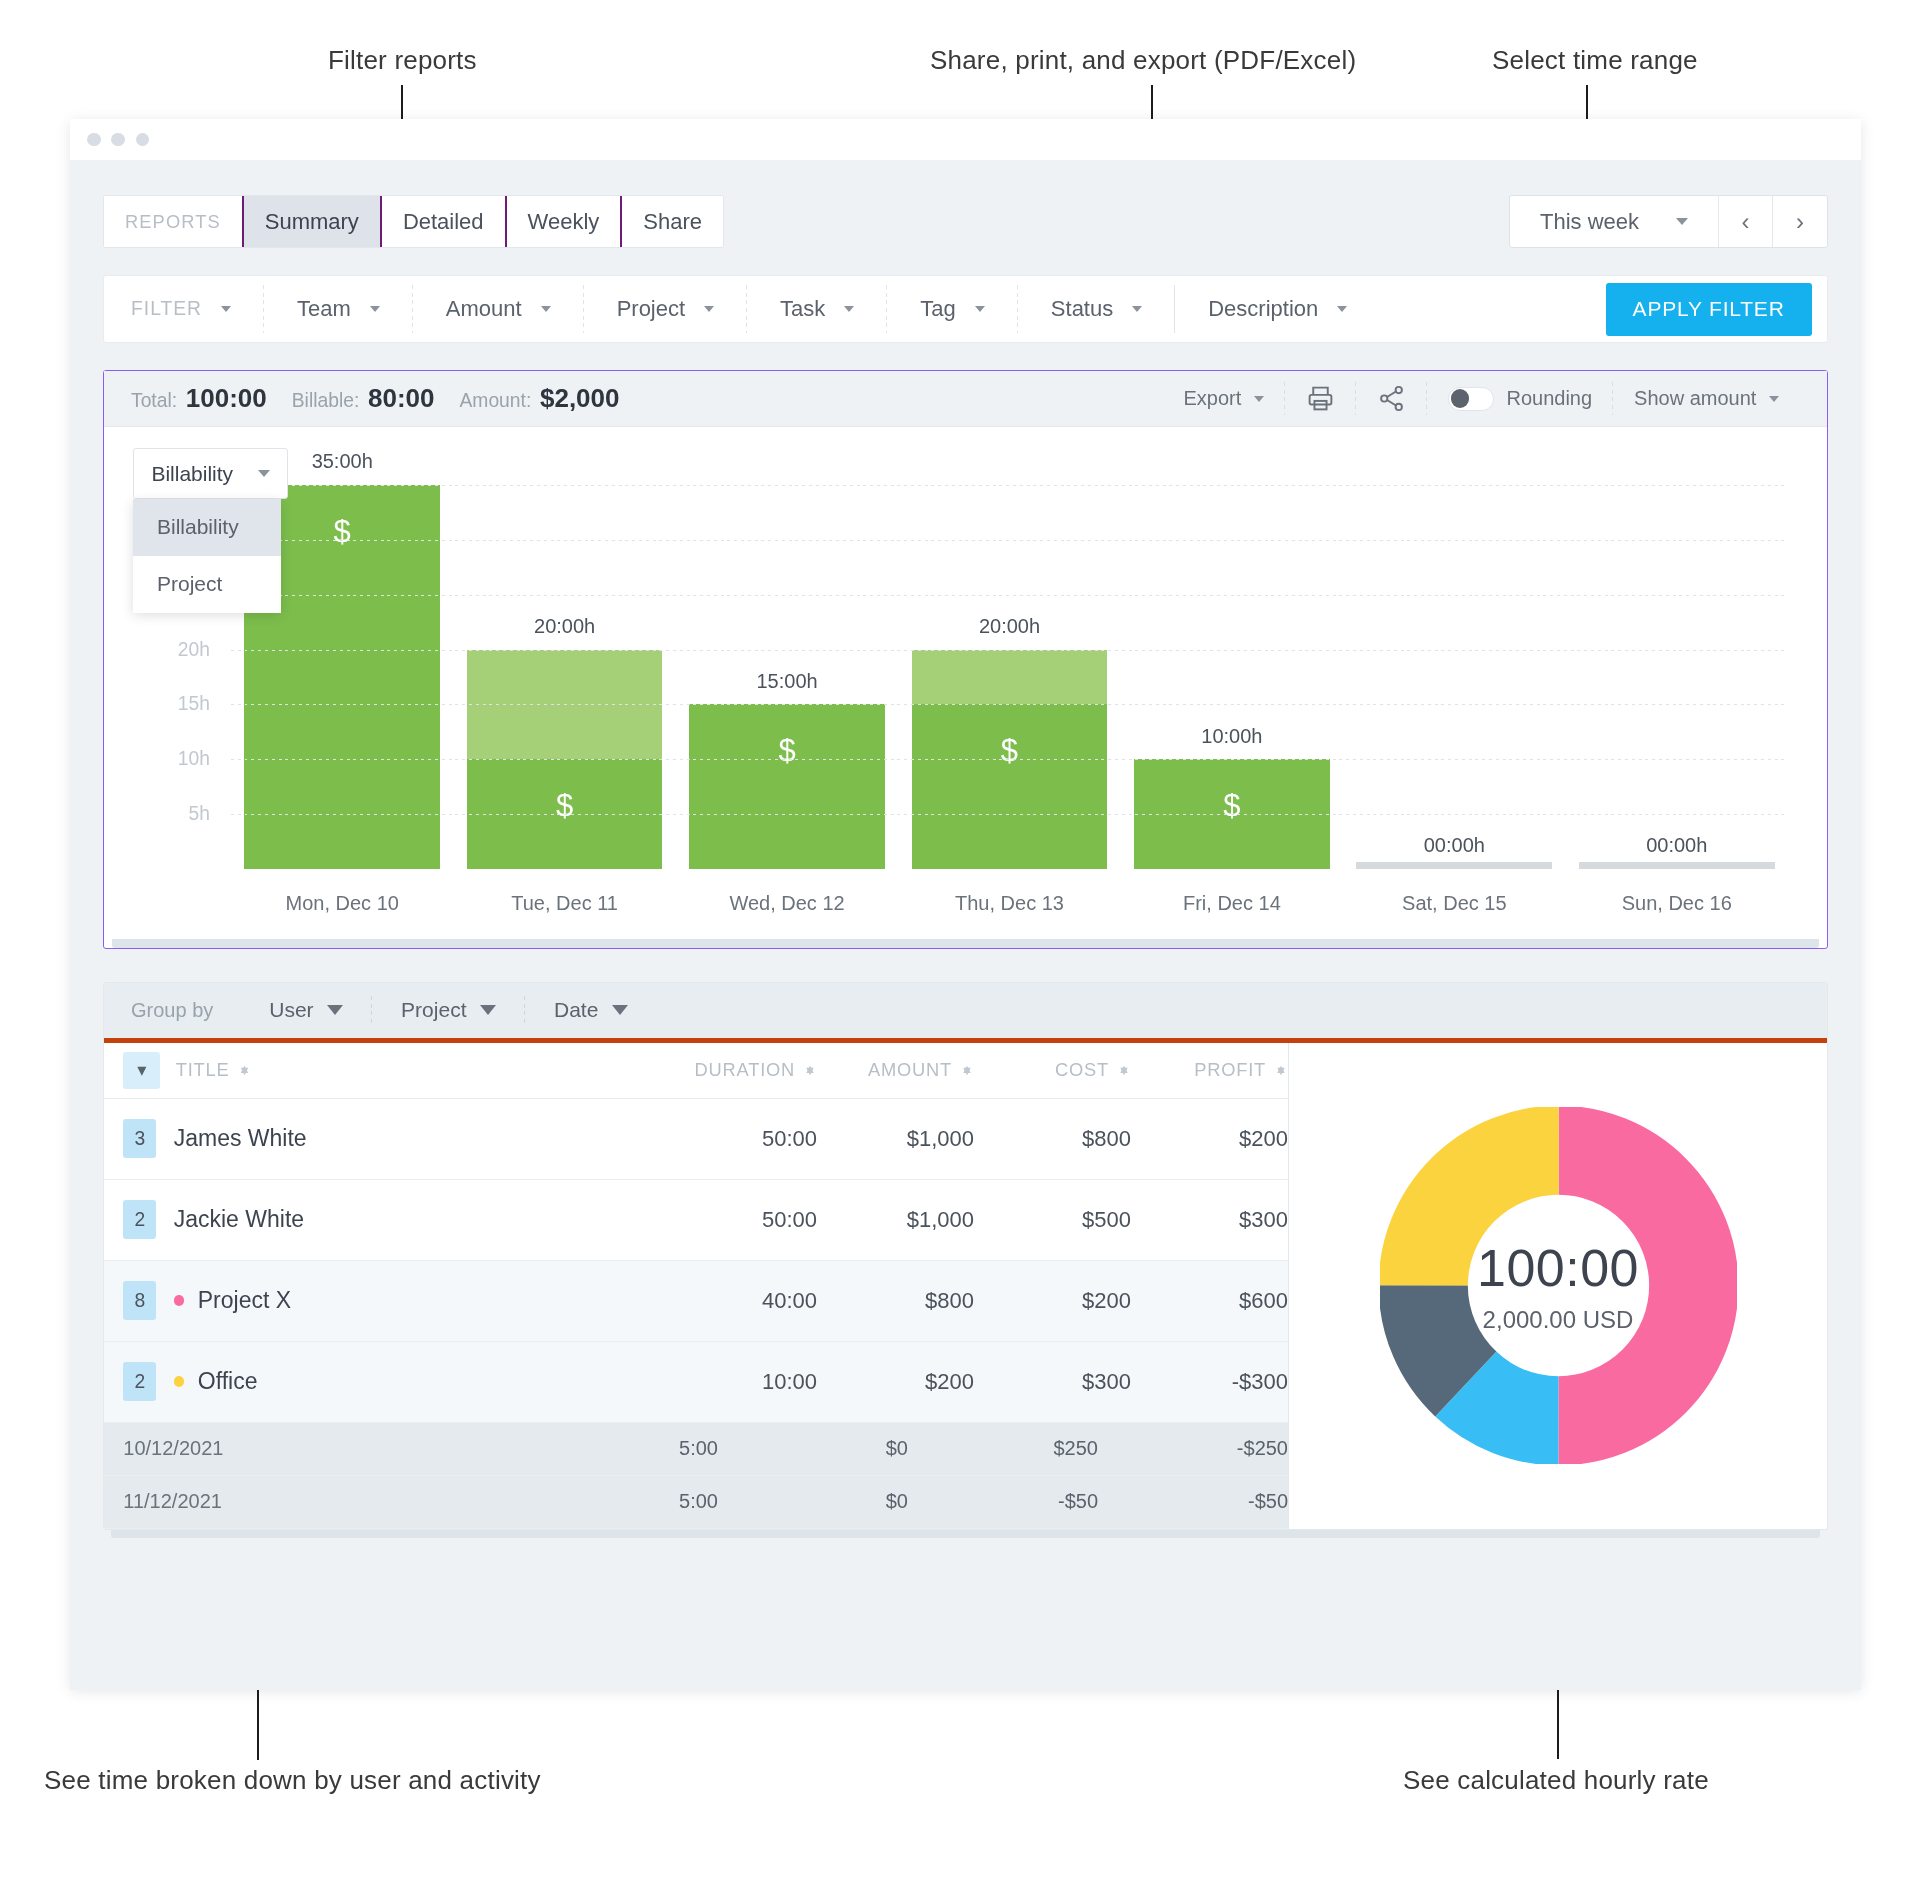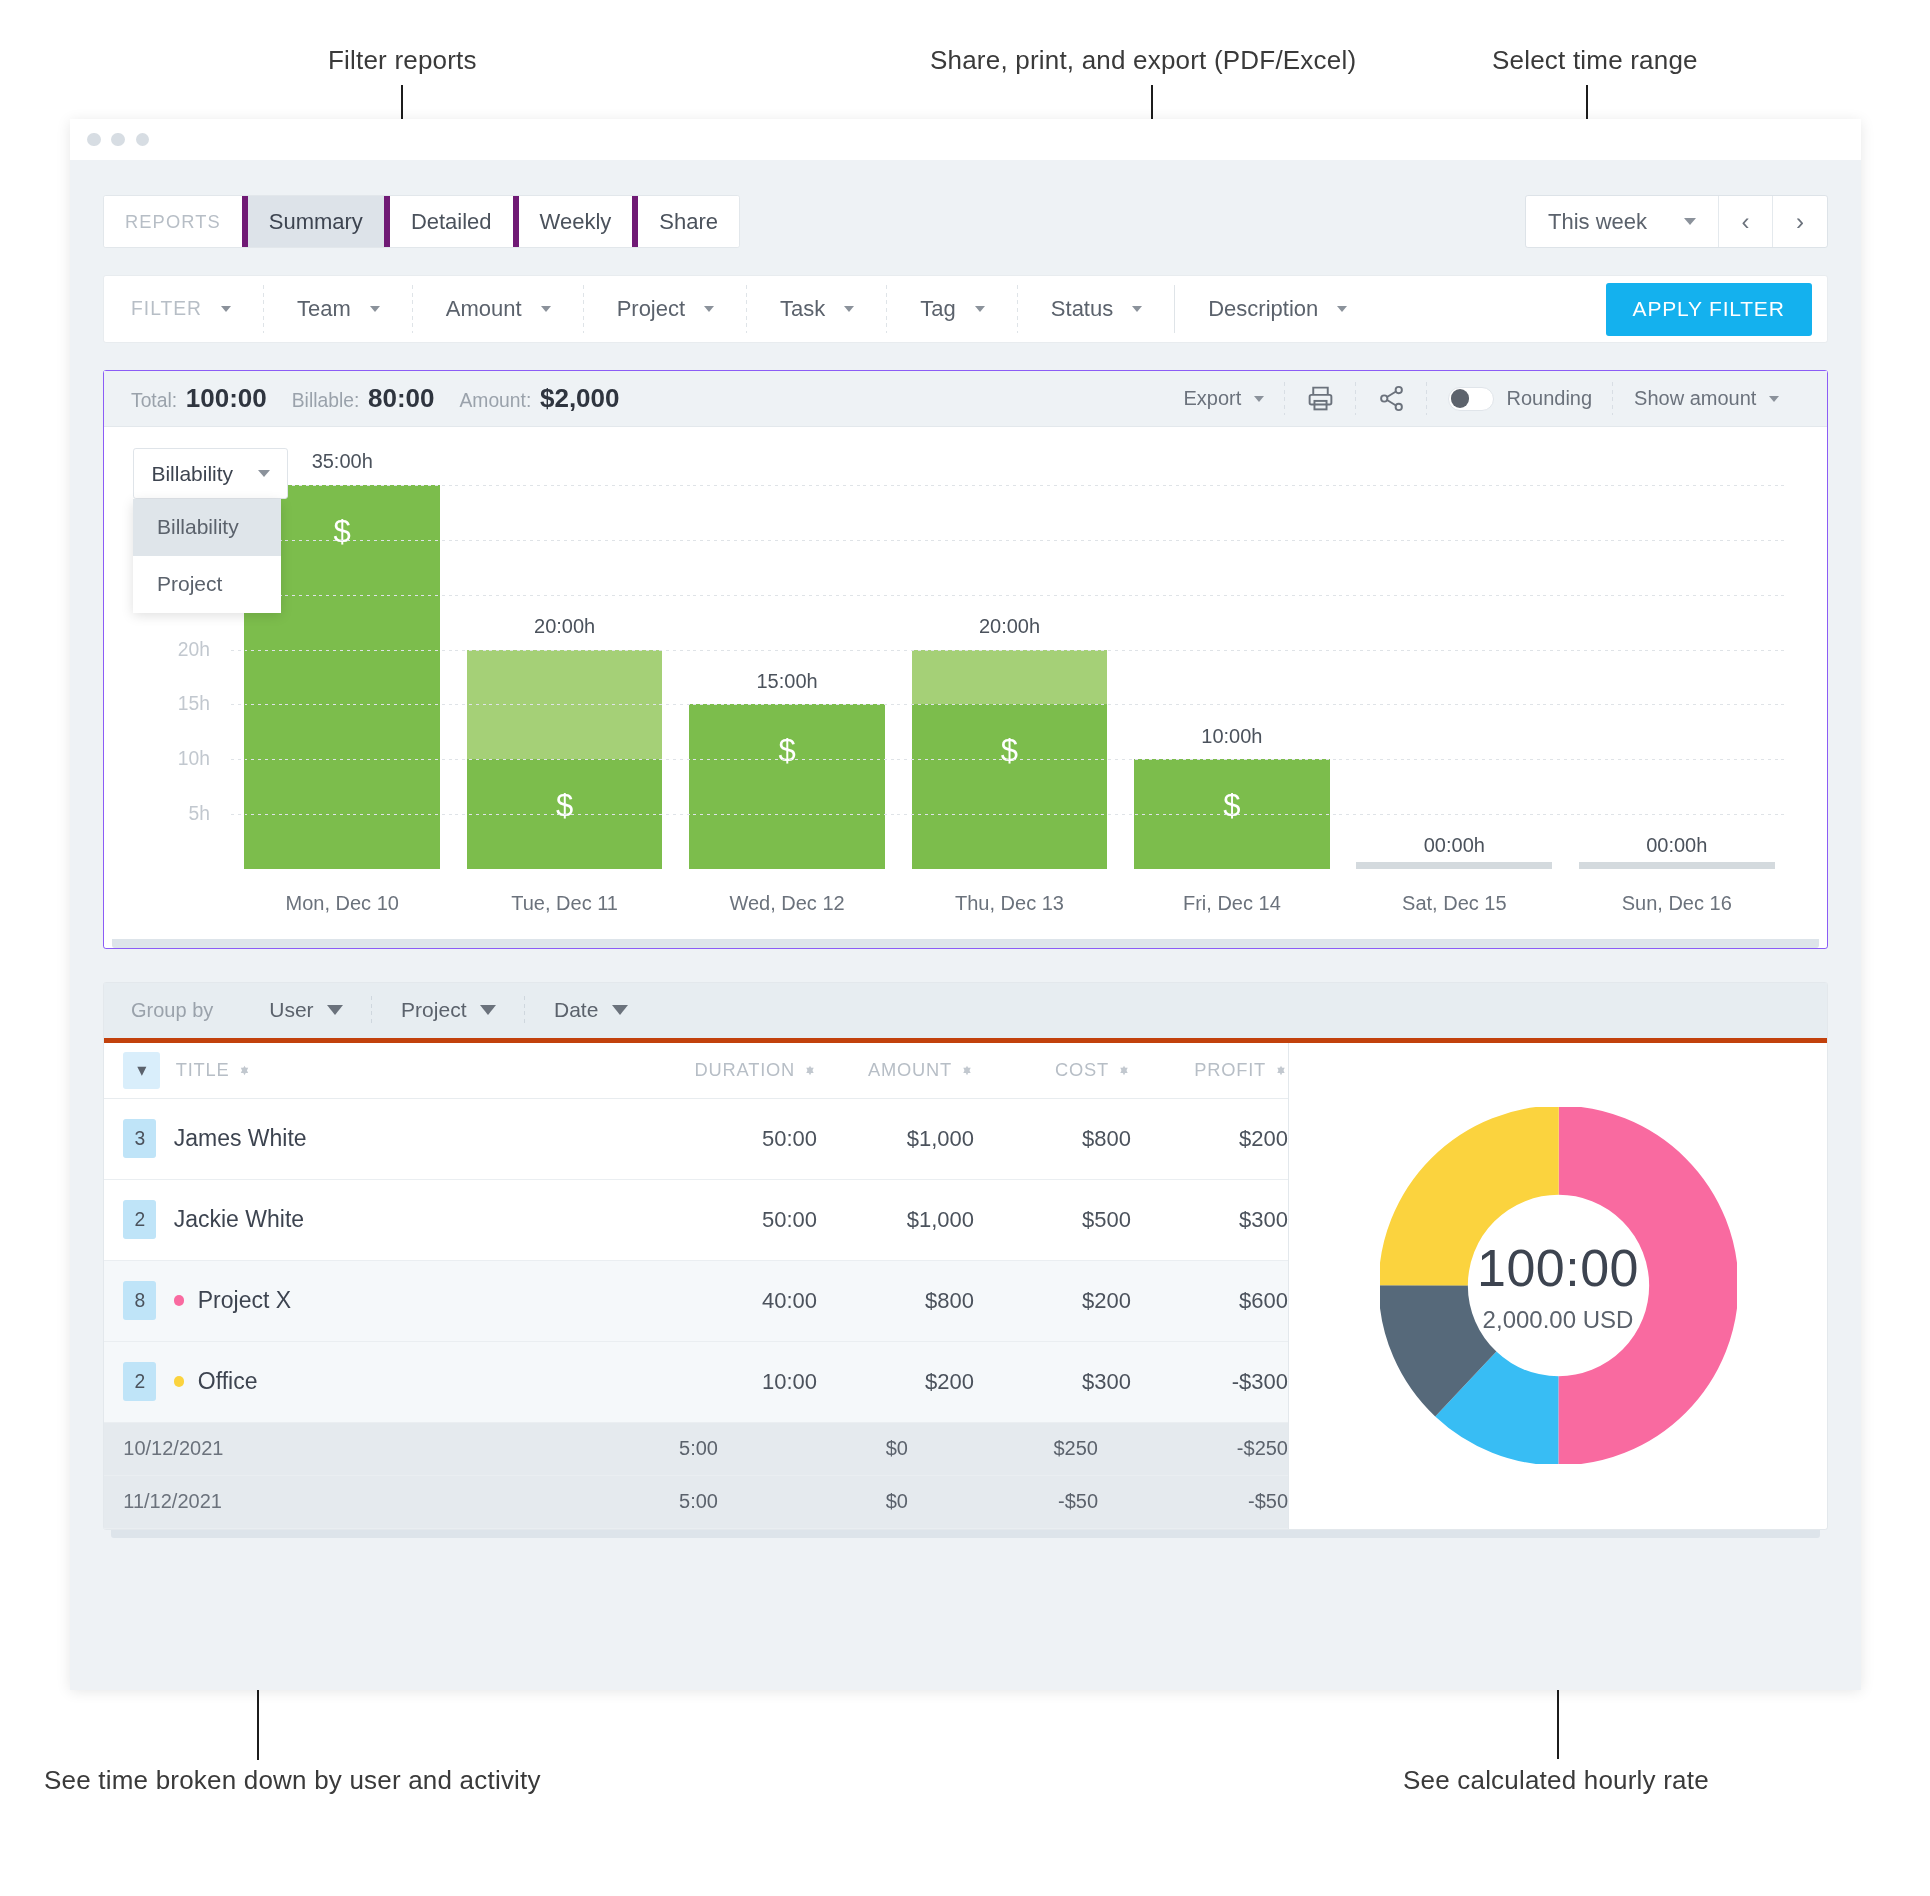--- a/index.html
+++ b/index.html
@@ -63,21 +63,21 @@
     border-radius: 2.9px;
     overflow: hidden;
     background: #fff;
     height: 53px;
   }
   .tab {
     display: flex; align-items: center;
     padding: 0 21px;
     font-size: 22px;
     color: #4b525c;
-    border-right: 6px solid #701a75;
+    border-right: 2px solid #701a75;
     background: #fff;
     cursor: pointer;
   }
   .tab:last-child { border-right: none; }
   .tab.label {
     color: #b7bec6;
     font-size: 18.3px;
     letter-spacing: 1.1px;
     cursor: default;
   }
@@ -87,21 +87,21 @@
   .timerange {
     display: flex;
     border: 1px solid #dde3e8;
     border-radius: 2.9px;
     background: #fff;
     height: 53px;
     overflow: hidden;
   }
   .tr-main {
     display: flex; align-items: center; gap: 37px;
-    padding: 0 22px;
+    padding: 0 30px;
     font-size: 22px; color: #5b626c;
     border-right: 1px solid #e4e9ed;
     cursor: pointer;
   }
   .tr-arrow {
     width: 54px;
     display: flex; align-items: center; justify-content: center;
     border-right: 1px solid #e4e9ed;
     font-size: 24px; color: #6b727c;
     cursor: pointer;

